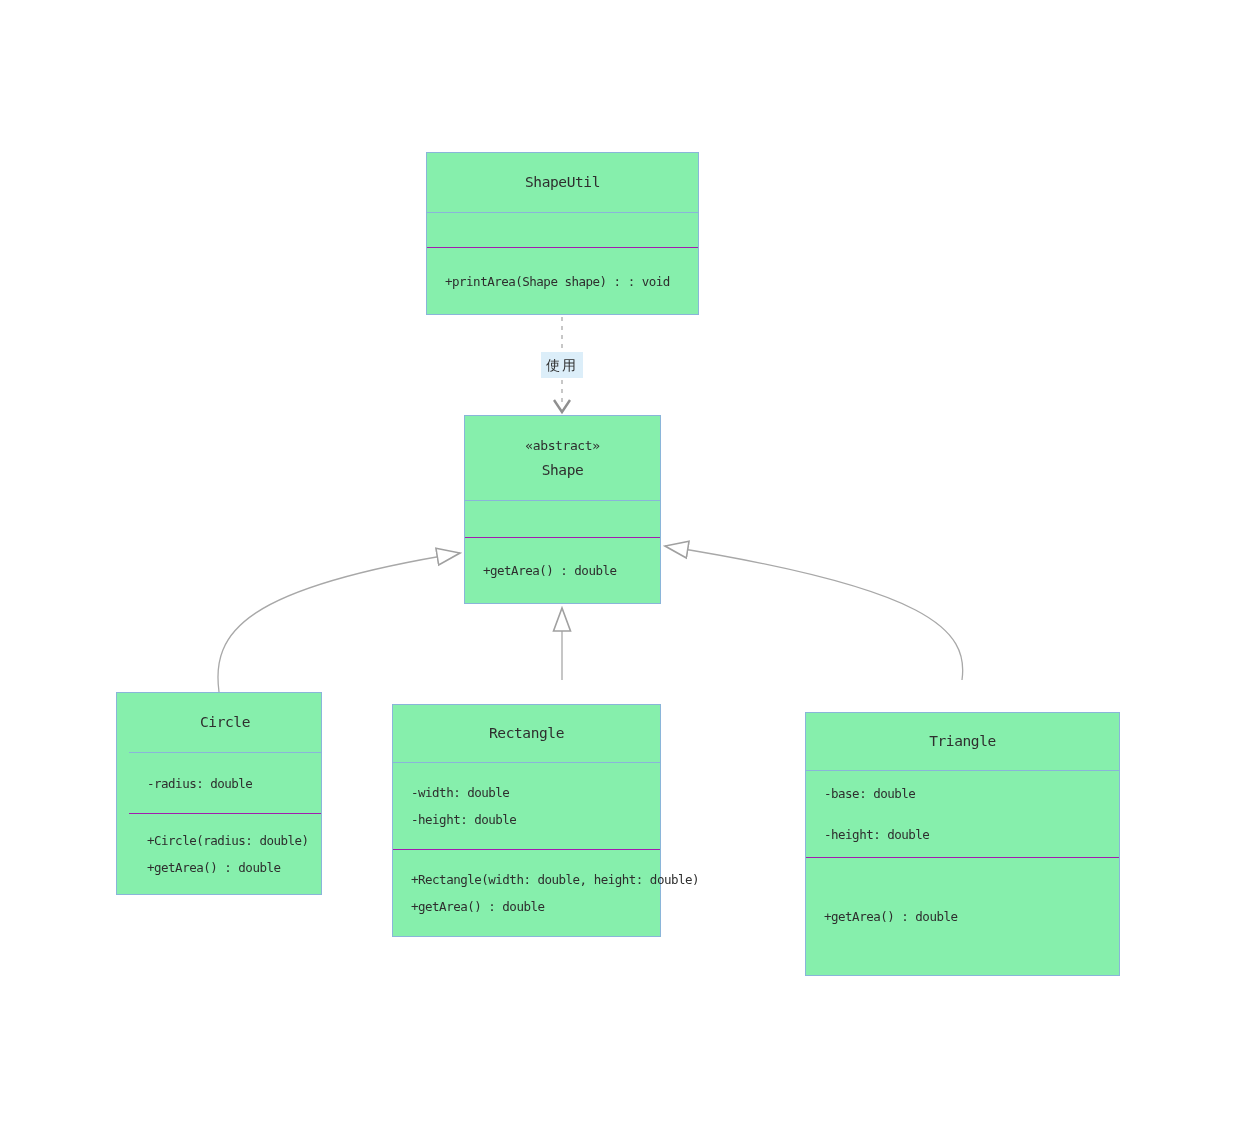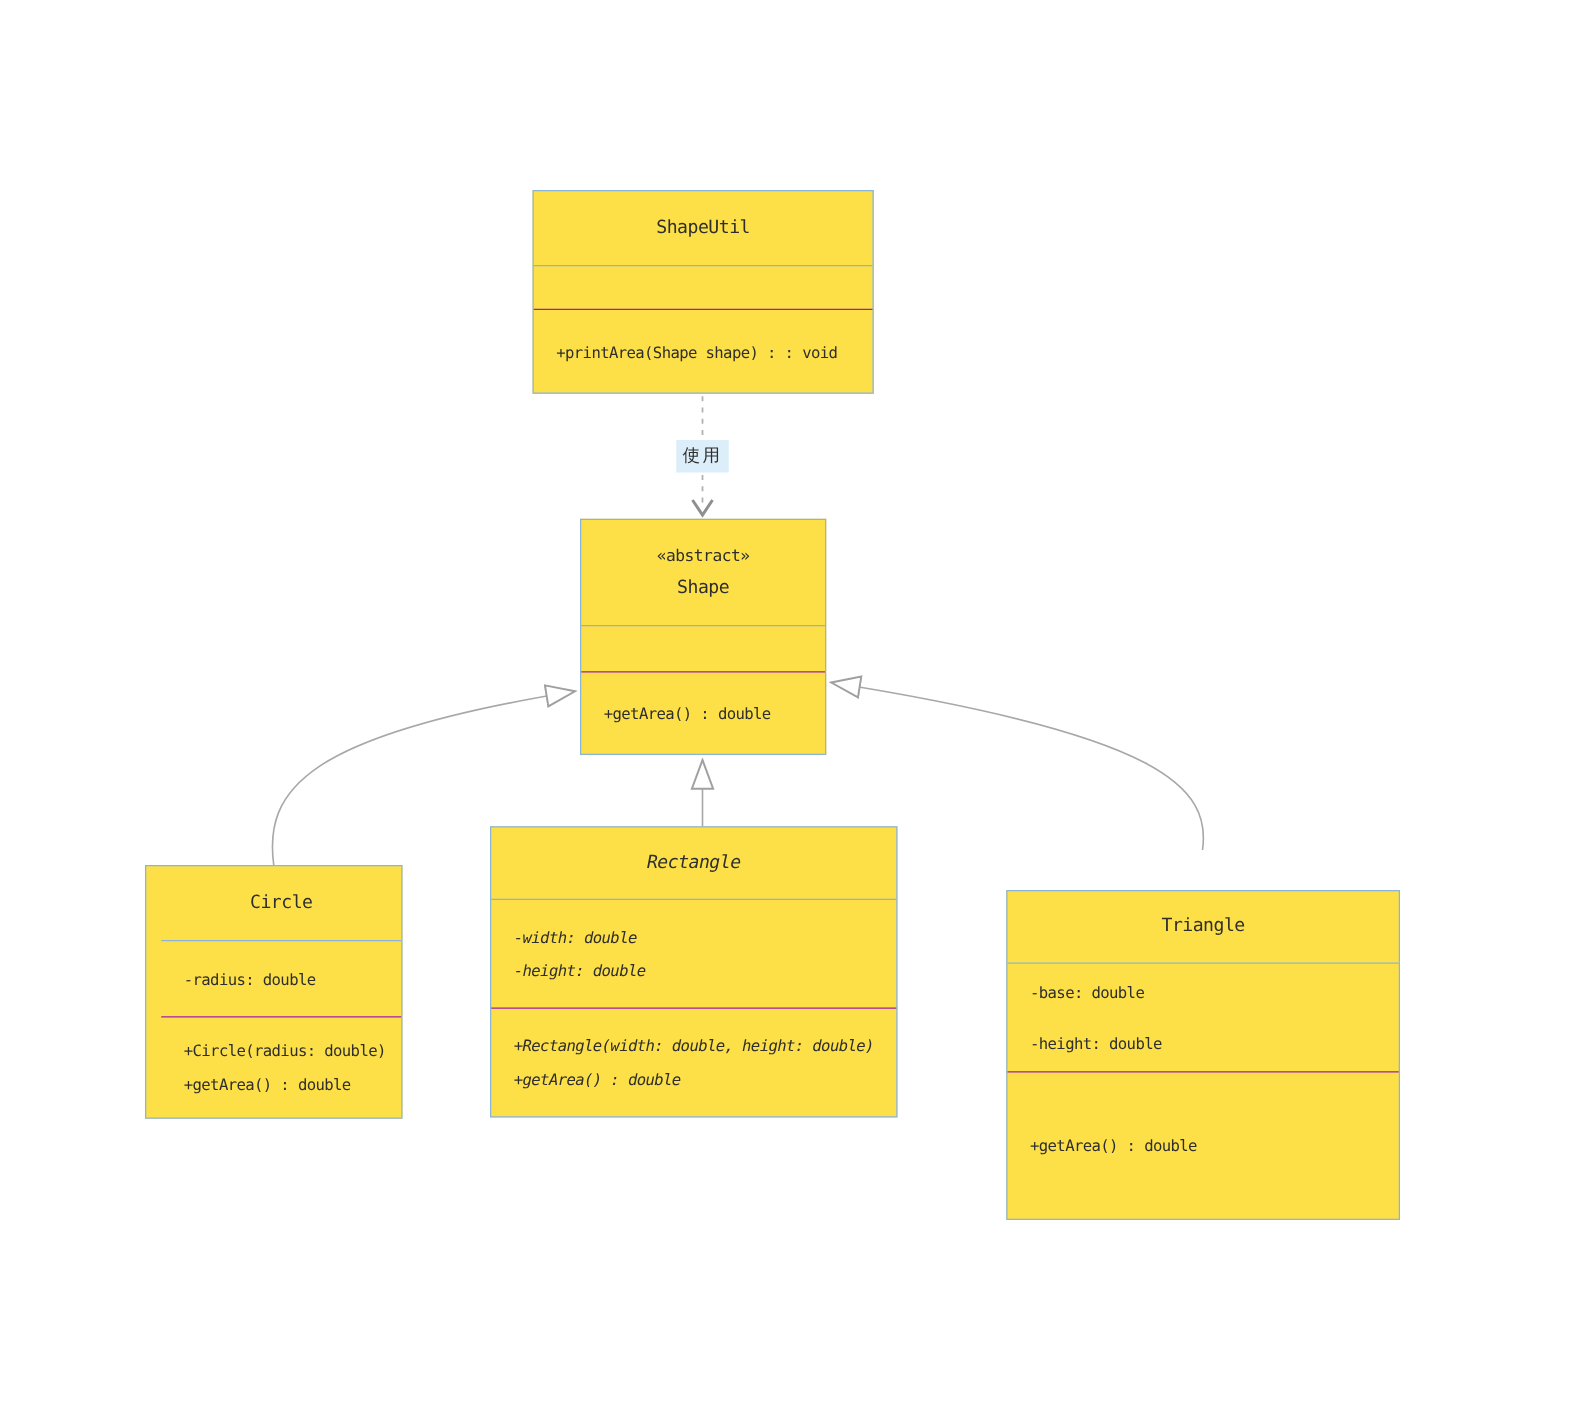--- a/index.html
+++ b/index.html
@@ -18,21 +18,21 @@
   }
   #edges-layer {
     position: absolute;
     left: 0; top: 0;
     width: 1260px; height: 1132px;
     pointer-events: none;
   }
   .uml-class {
     position: absolute;
     box-sizing: border-box;
-    background: #fde047;
+    background: #86efac;
     border: 1px solid #8ab5d9;
     display: flex;
     flex-direction: column;
   }
   .c-title {
     box-sizing: border-box;
     border-bottom: 1px solid #8ab5d9;
     display: flex;
     flex-direction: column;
     align-items: center;
@@ -133,21 +133,21 @@
     </div>
     <div class="c-attrs" style="height:61px;">
       <div class="member">-radius: double</div>
     </div>
     <div class="c-methods">
       <div class="member">+Circle(radius: double)</div>
       <div class="member">+getArea() : double</div>
     </div>
   </div>
 
-  <div class="uml-class" style="left:392px; top:661px; width:326px; height:233px;font-style:italic;">
+  <div class="uml-class" style="left:392px; top:704px; width:269px; height:233px;">
     <div class="c-title" style="height:58px;">
       <span>Rectangle</span>
     </div>
     <div class="c-attrs" style="height:87px;">
       <div class="member">-width: double</div>
       <div class="member">-height: double</div>
     </div>
     <div class="c-methods">
       <div class="member">+Rectangle(width: double, height: double)</div>
       <div class="member">+getArea() : double</div>

